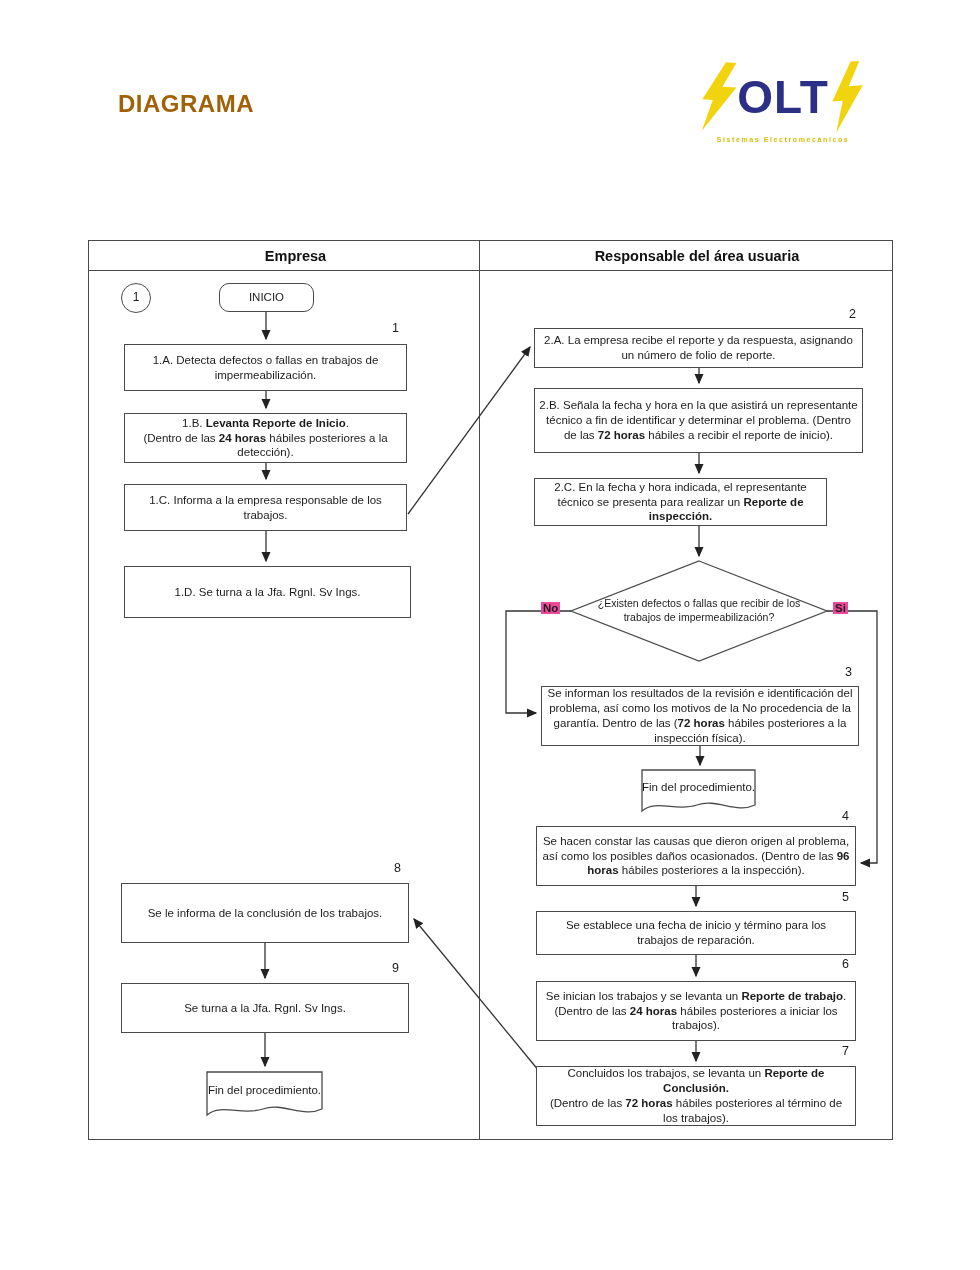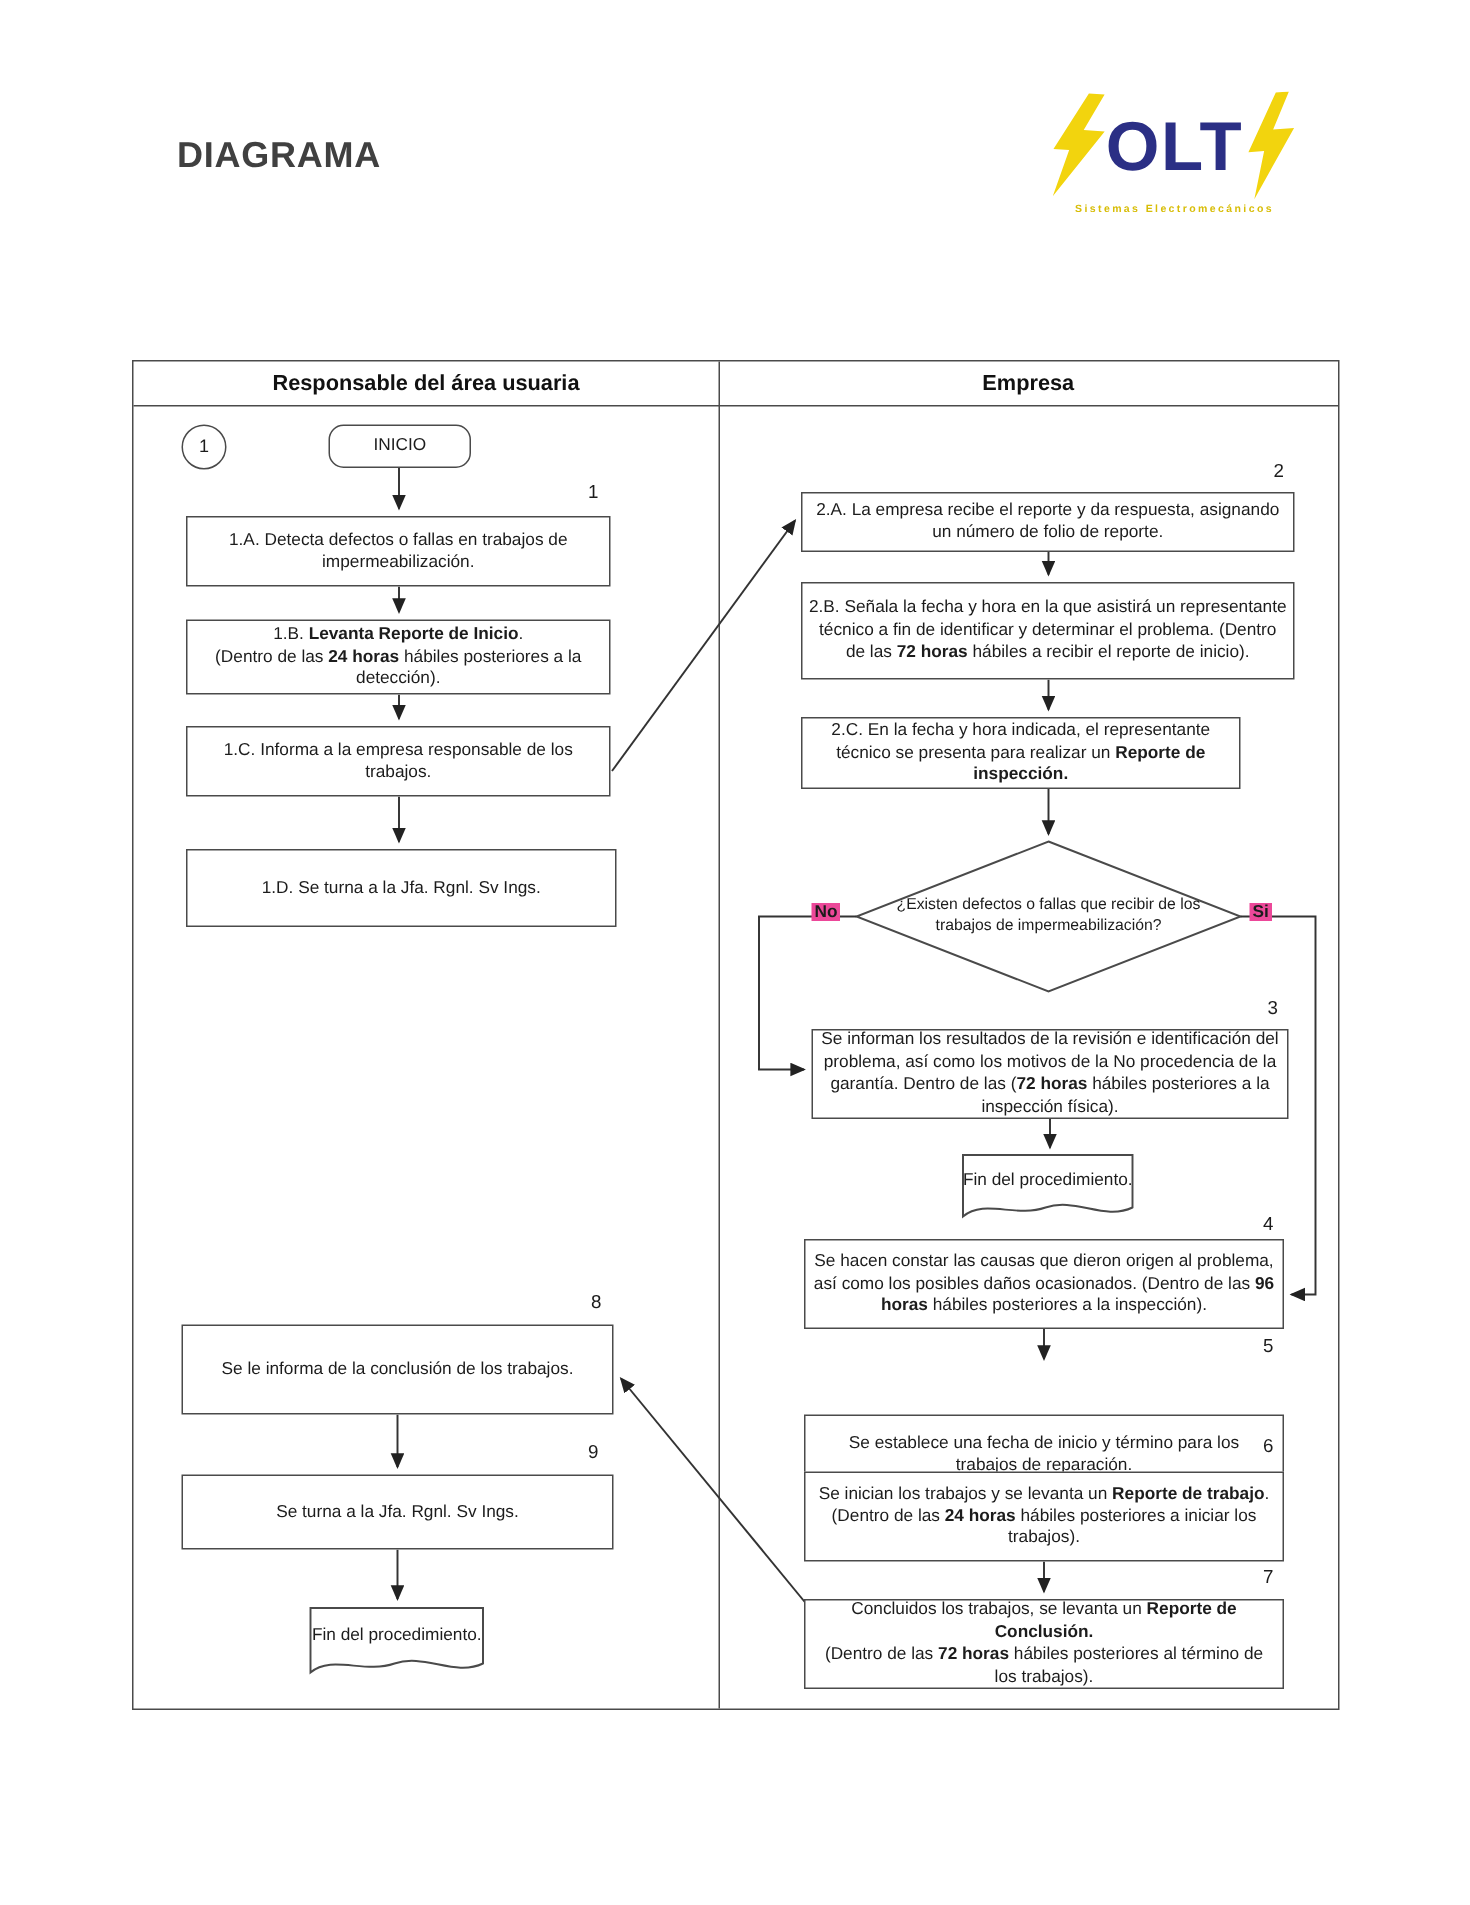--- a/index.html
+++ b/index.html
@@ -1,20 +1,20 @@
 <!DOCTYPE html>
 <html style="--logo-blue: #2b2f85; --logo-yellow: #f2d40e; --logo-yellow-dark: #d8bd07;"><head>
 <meta charset="utf-8">
 <style>
   * { margin: 0; padding: 0; box-sizing: border-box; }
   html, body { width: 980px; height: 1270px; background: #ffffff; font-family: "Liberation Sans", sans-serif; position: relative; overflow: hidden; }
 
   .page-title {
     position: absolute; left: 118px; top: 90px;
-    font-size: 24px; font-weight: 800; letter-spacing: 0.5px; color: #404040;
+    font-size: 24px; font-weight: 800; letter-spacing: 0.5px; color: #a16207;
   }
 
   
   .logo { position: absolute; left: 693px; top: 60px; width: 180px; height: 100px; }
   .logo-row { display: flex; align-items: center; justify-content: center; height: 74px; }
   .logo-wordmark {
     font-size: 46px; font-weight: 800; letter-spacing: 1px;
     color: var(--logo-blue, #2b2f85); margin: 0 -4px;
   }
   .logo-subtitle {
@@ -72,22 +72,22 @@
       <svg width="42" height="72" viewBox="0 0 24 40">
         <polygon points="16,0 4,22 10,22 5,40 22,14 14,14 21,0" fill="var(--logo-yellow, #f2d40e)" transform="rotate(-4 12 20)"></polygon>
       </svg>
     </div>
     <div class="logo-subtitle">Sistemas Electromecánicos</div>
   </div>
 
   <div class="flowchart-frame">
 
     <div class="header-row">
+      <div class="header-cell right">Empresa</div>
       <div class="header-cell left">Responsable del área usuaria</div>
-      <div class="header-cell right">Empresa</div>
     </div>
     <div class="col-divider"></div>
 
     <svg class="connectors">
       <defs>
         <marker id="arrow" markerWidth="9" markerHeight="9" refX="7" refY="3.5" orient="auto">
           <path d="M0,0 L8,3.5 L0,7 z" fill="#222"></path>
         </marker>
       </defs>
       <g stroke="#333" stroke-width="1.3" fill="none">
@@ -178,21 +178,21 @@
       </svg>
       <div class="doc-text node-text">Fin del procedimiento.</div>
     </div>
 
     <span class="step-label" style="left:753px; top:568px;">4</span>
     <div class="node" style="left:447px; top:585px; width:320px; height:60px; padding:2px 4px;">
       <span class="node-text"><span>Se hacen constar las causas que dieron origen al problema, así como los posibles daños ocasionados. (Dentro de las </span><span style="font-weight: bold;">96 horas</span><span> hábiles posteriores a la inspección).</span></span>
     </div>
 
     <span class="step-label" style="left:753px; top:649px;">5</span>
-    <div class="node" style="left:447px; top:702px; width:320px; height:54px;">
+    <div class="node" style="left:447px; top:670px; width:320px; height:44px;">
       <span class="node-text"><span>Se establece una fecha de inicio y término para los trabajos de reparación.</span></span>
     </div>
 
     <span class="step-label" style="left:753px; top:716px;">6</span>
     <div class="node" style="left:447px; top:740px; width:320px; height:60px; padding:3px 4px;">
       <span class="node-text"><span>Se inician los trabajos y se levanta un </span><span style="font-weight: bold;">Reporte de trabajo</span><span>. (Dentro de las </span><span style="font-weight: bold;">24 horas</span><span> hábiles posteriores a iniciar los trabajos).</span></span>
     </div>
 
     <span class="step-label" style="left:753px; top:803px;">7</span>
     <div class="node" style="left:447px; top:825px; width:320px; height:60px; padding:2px 4px;">

